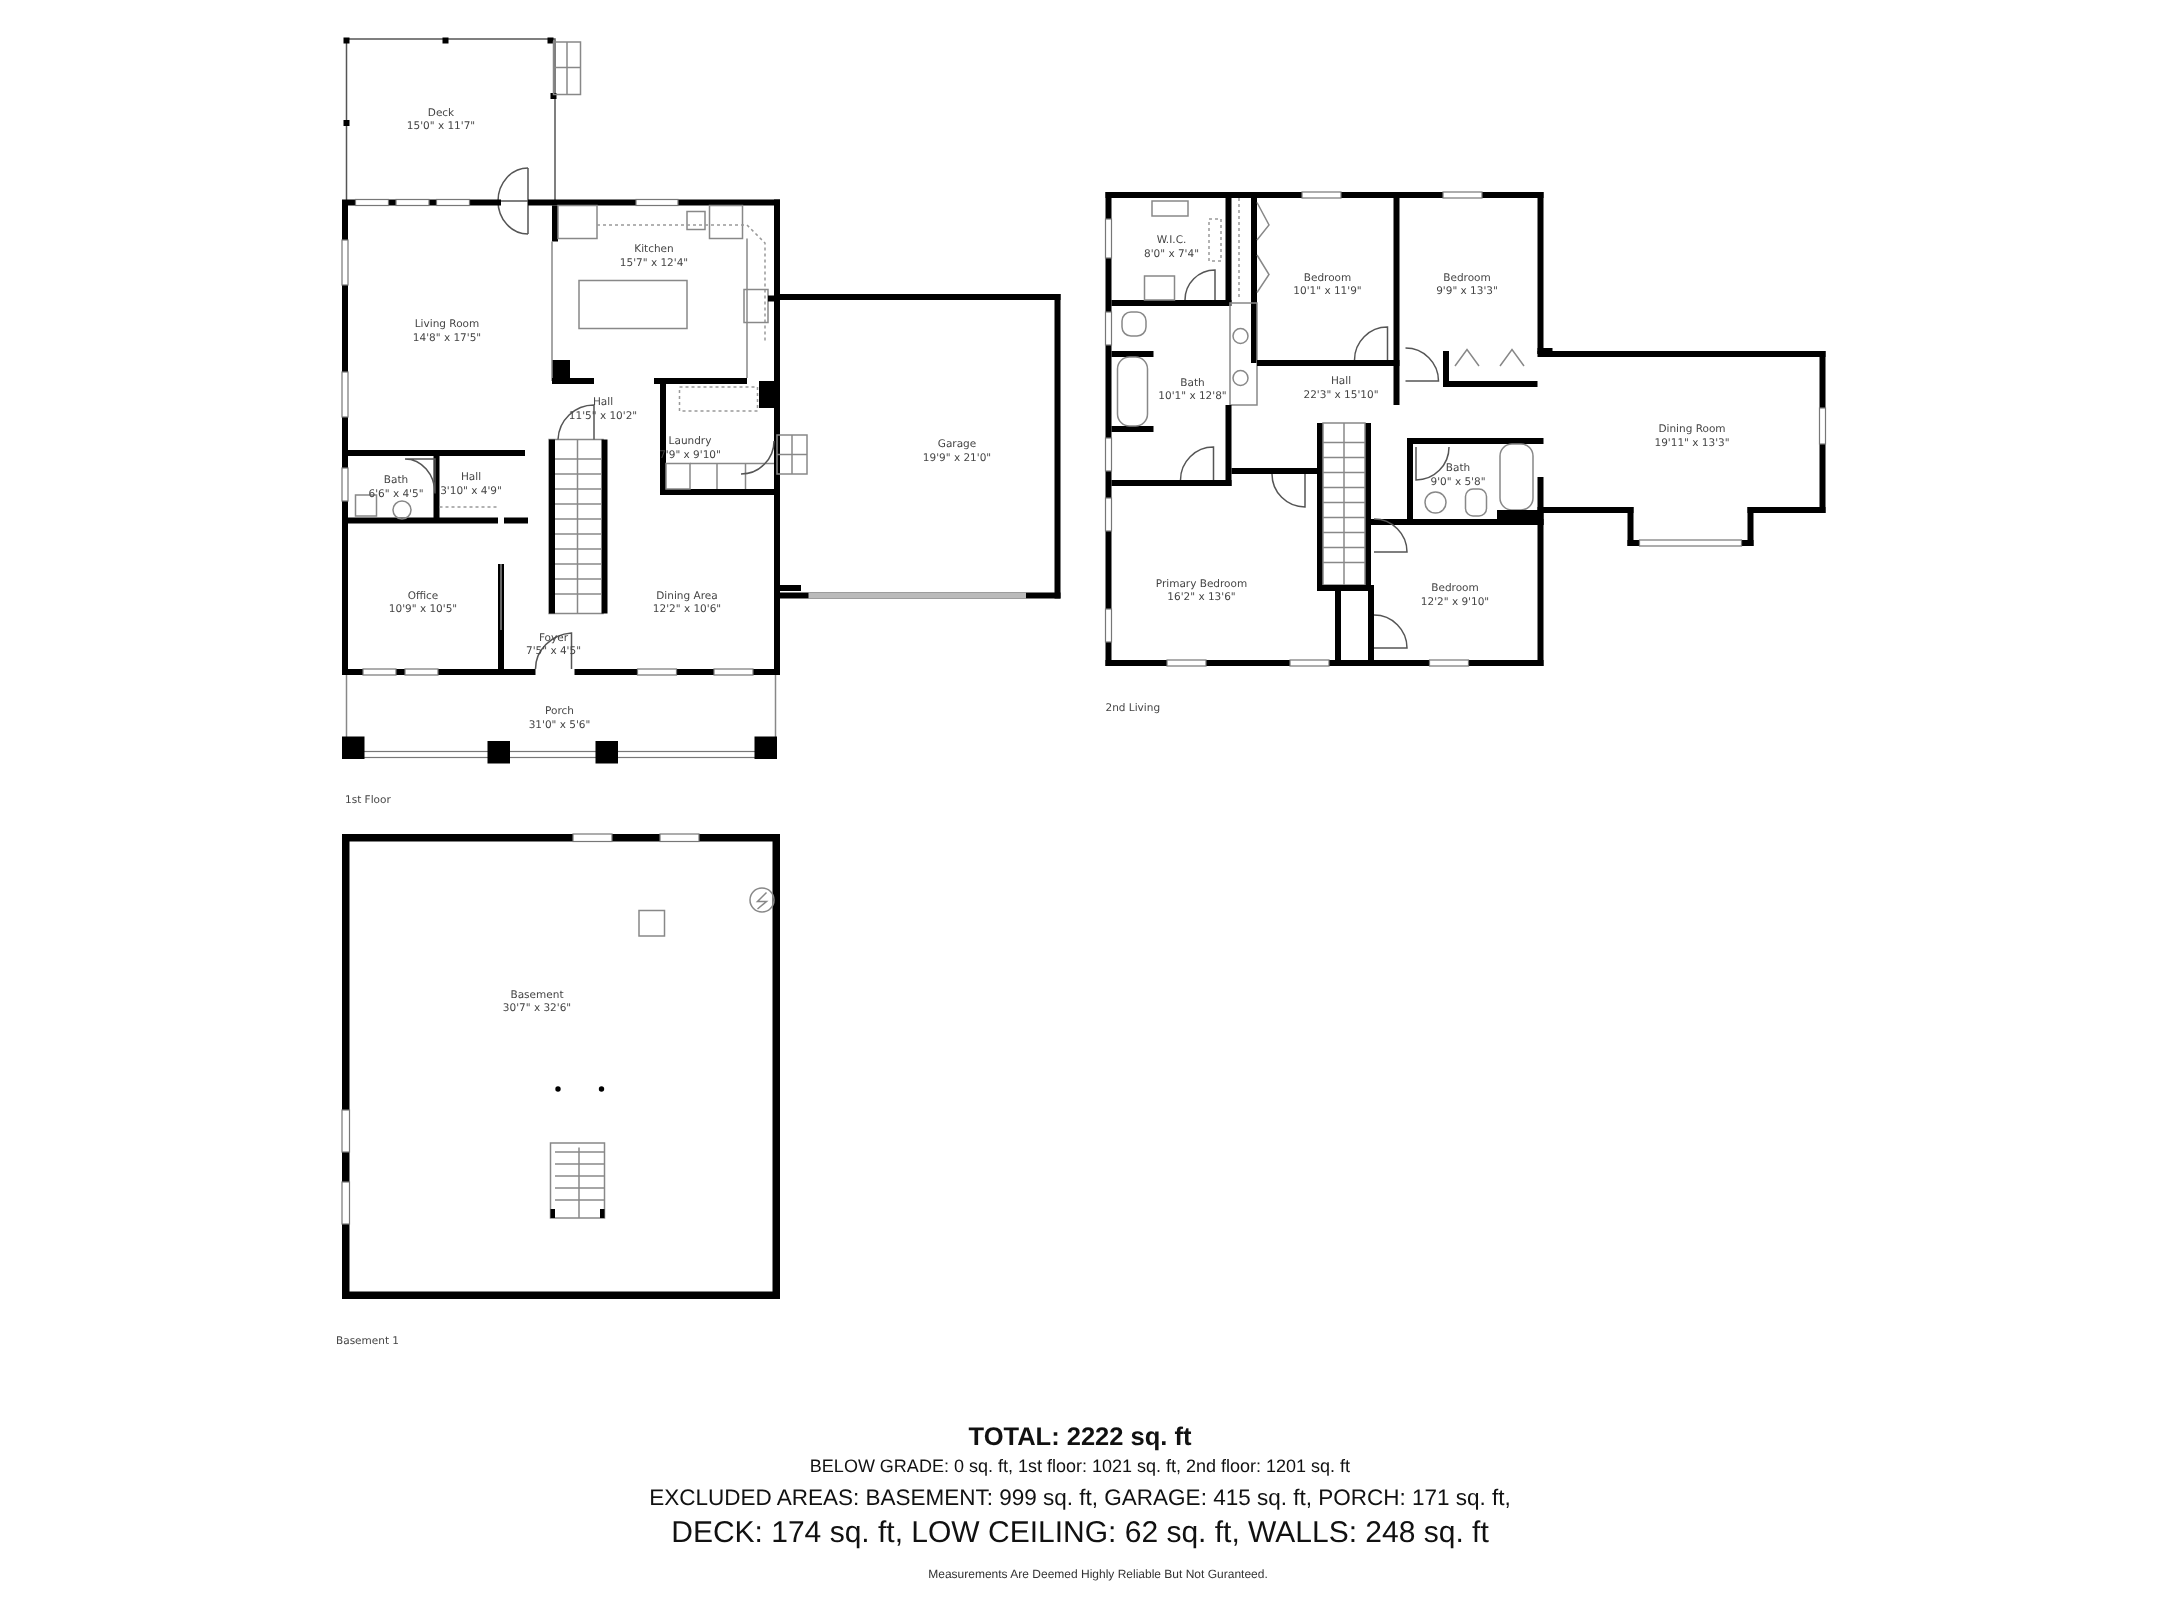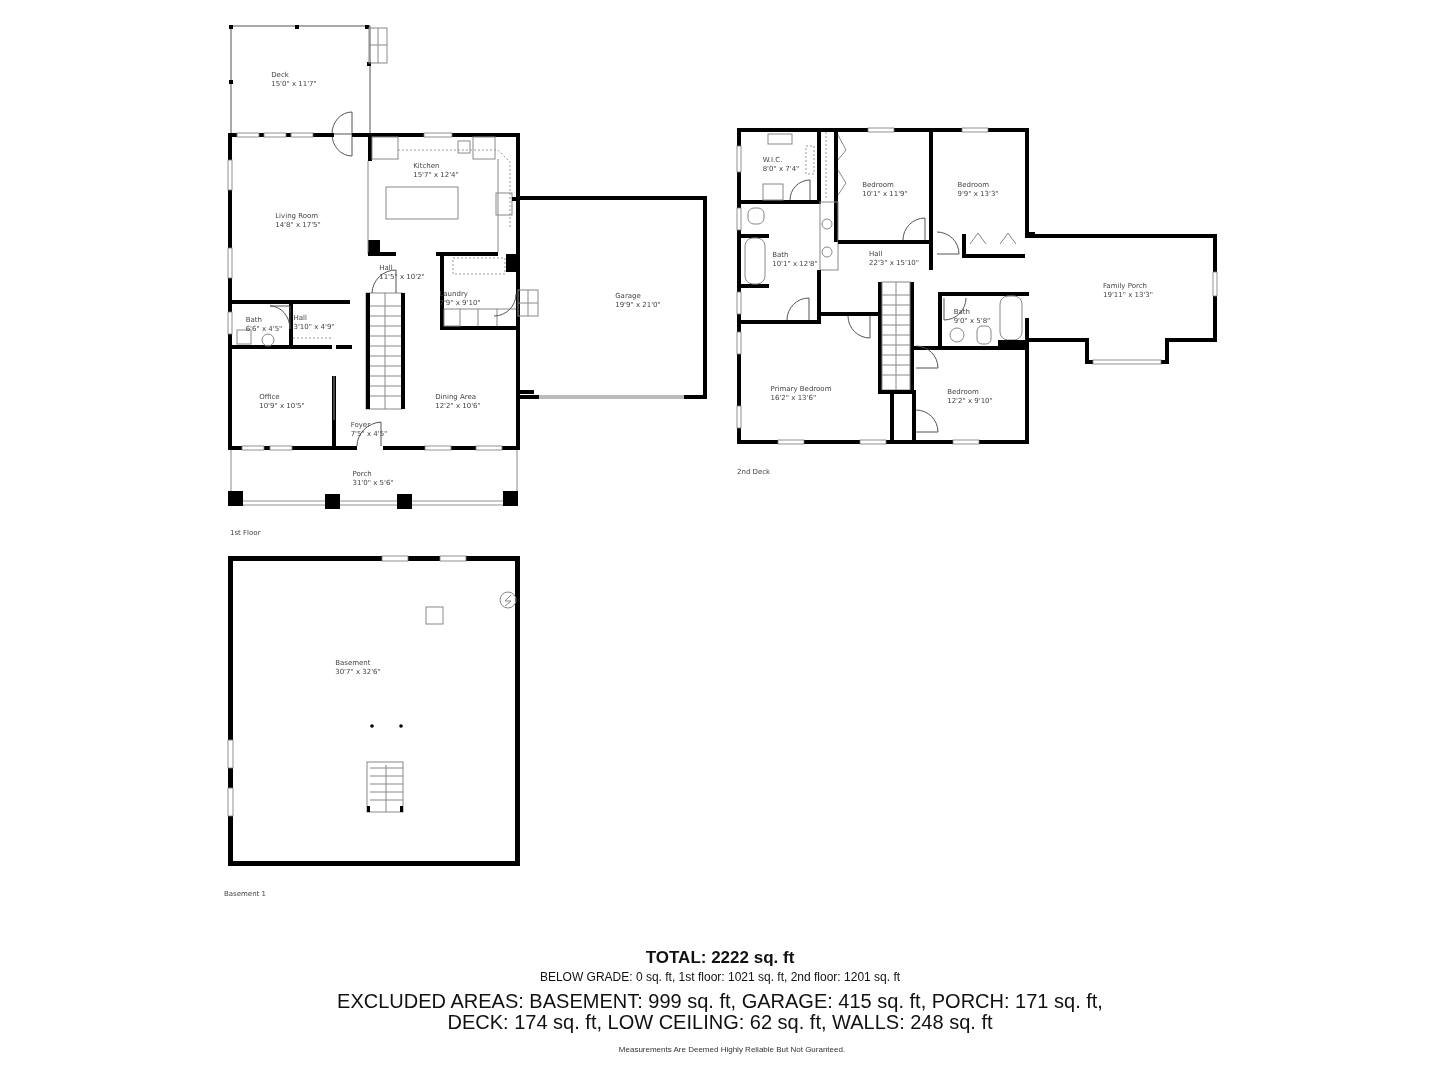--- a/index.html
+++ b/index.html
@@ -3,27 +3,27 @@
 <meta charset="utf-8">
 <style>
   html, body { margin:0; padding:0; background:#ffffff; }
   body { width:1440px; height:1080px; position:relative; overflow:hidden; font-family:"DejaVu Sans", sans-serif; color:#222; }
   svg#plan { position:absolute; left:0; top:0; }
   .wall { fill:#000; }
   .thin { stroke:#555; stroke-width:1; fill:none; }
   .thin2 { stroke:#888; stroke-width:1; fill:none; }
   .dash { stroke:#999; stroke-width:1; fill:none; stroke-dasharray:2 2; }
   .win { fill:#fff; stroke:#777; stroke-width:0.8; }
-  .lbl { position:absolute; font-size:7px; line-height:9px; color:#444; transform:translateX(-50%); white-space:nowrap; }
+  .lbl { position:absolute; text-align:center; font-size:7px; line-height:9px; color:#444; transform:translateX(-50%); white-space:nowrap; }
   .lbl .nm, .lbl .dm { display:block; }
   .floor-lbl { position:absolute; font-size:7px; color:#444; }
   .summary { position:absolute; left:0; width:1440px; text-align:center; font-family:"Liberation Sans", sans-serif; color:#111; }
   .total { top:948px; font-size:17px; font-weight:bold; }
   .line1 { top:970px; font-size:12px; }
-  .line2 { top:990px; font-size:20px; }
+  .line2 { top:990px; font-size:15px; }
   .line3 { top:1011px; font-size:20px; }
   .disclaimer { top:1045px; font-size:8px; color:#333;margin-left:12px; }
 </style>
 </head>
 <body>
 
 <svg id="plan" width="1440" height="940" viewBox="0 0 1440 940" xmlns="http://www.w3.org/2000/svg">
 
   <g>
 
@@ -324,36 +324,36 @@
   </div>
 <div class="lbl" style="left:795px;top:251px">
     <span class="nm">Bath</span>
     <span class="dm">10'1" x 12'8"</span>
   </div>
 <div class="lbl" style="left:894px;top:250px">
     <span class="nm">Hall</span>
     <span class="dm">22'3" x 15'10"</span>
   </div>
 <div class="lbl" style="left:1128px;top:282px">
-    <span class="nm">Family Porch</span>
+    <span class="nm">Dining Room</span>
     <span class="dm">19'11" x 13'3"</span>
   </div>
 <div class="lbl" style="left:972px;top:308px">
     <span class="nm">Bath</span>
     <span class="dm">9'0" x 5'8"</span>
   </div>
 <div class="lbl" style="left:801px;top:385px">
     <span class="nm">Primary Bedroom</span>
     <span class="dm">16'2" x 13'6"</span>
   </div>
 <div class="lbl" style="left:970px;top:388px">
     <span class="nm">Bedroom</span>
     <span class="dm">12'2" x 9'10"</span>
   </div>
-<div class="floor-lbl" style="left:737px;top:468px">2nd Deck</div>
+<div class="floor-lbl" style="left:737px;top:468px">2nd Living</div>
 
 <div class="lbl" style="left:358px;top:659px">
     <span class="nm">Basement</span>
     <span class="dm">30'7" x 32'6"</span>
   </div>
 <div class="floor-lbl" style="left:224px;top:890px">Basement 1</div>
 
 <div class="summary total">TOTAL: 2222 sq. ft</div>
 <div class="summary line1">BELOW GRADE: 0 sq. ft, 1st floor: 1021 sq. ft, 2nd floor: 1201 sq. ft</div>
 <div class="summary line2">EXCLUDED AREAS: BASEMENT: 999 sq. ft, GARAGE: 415 sq. ft, PORCH: 171 sq. ft,</div>

